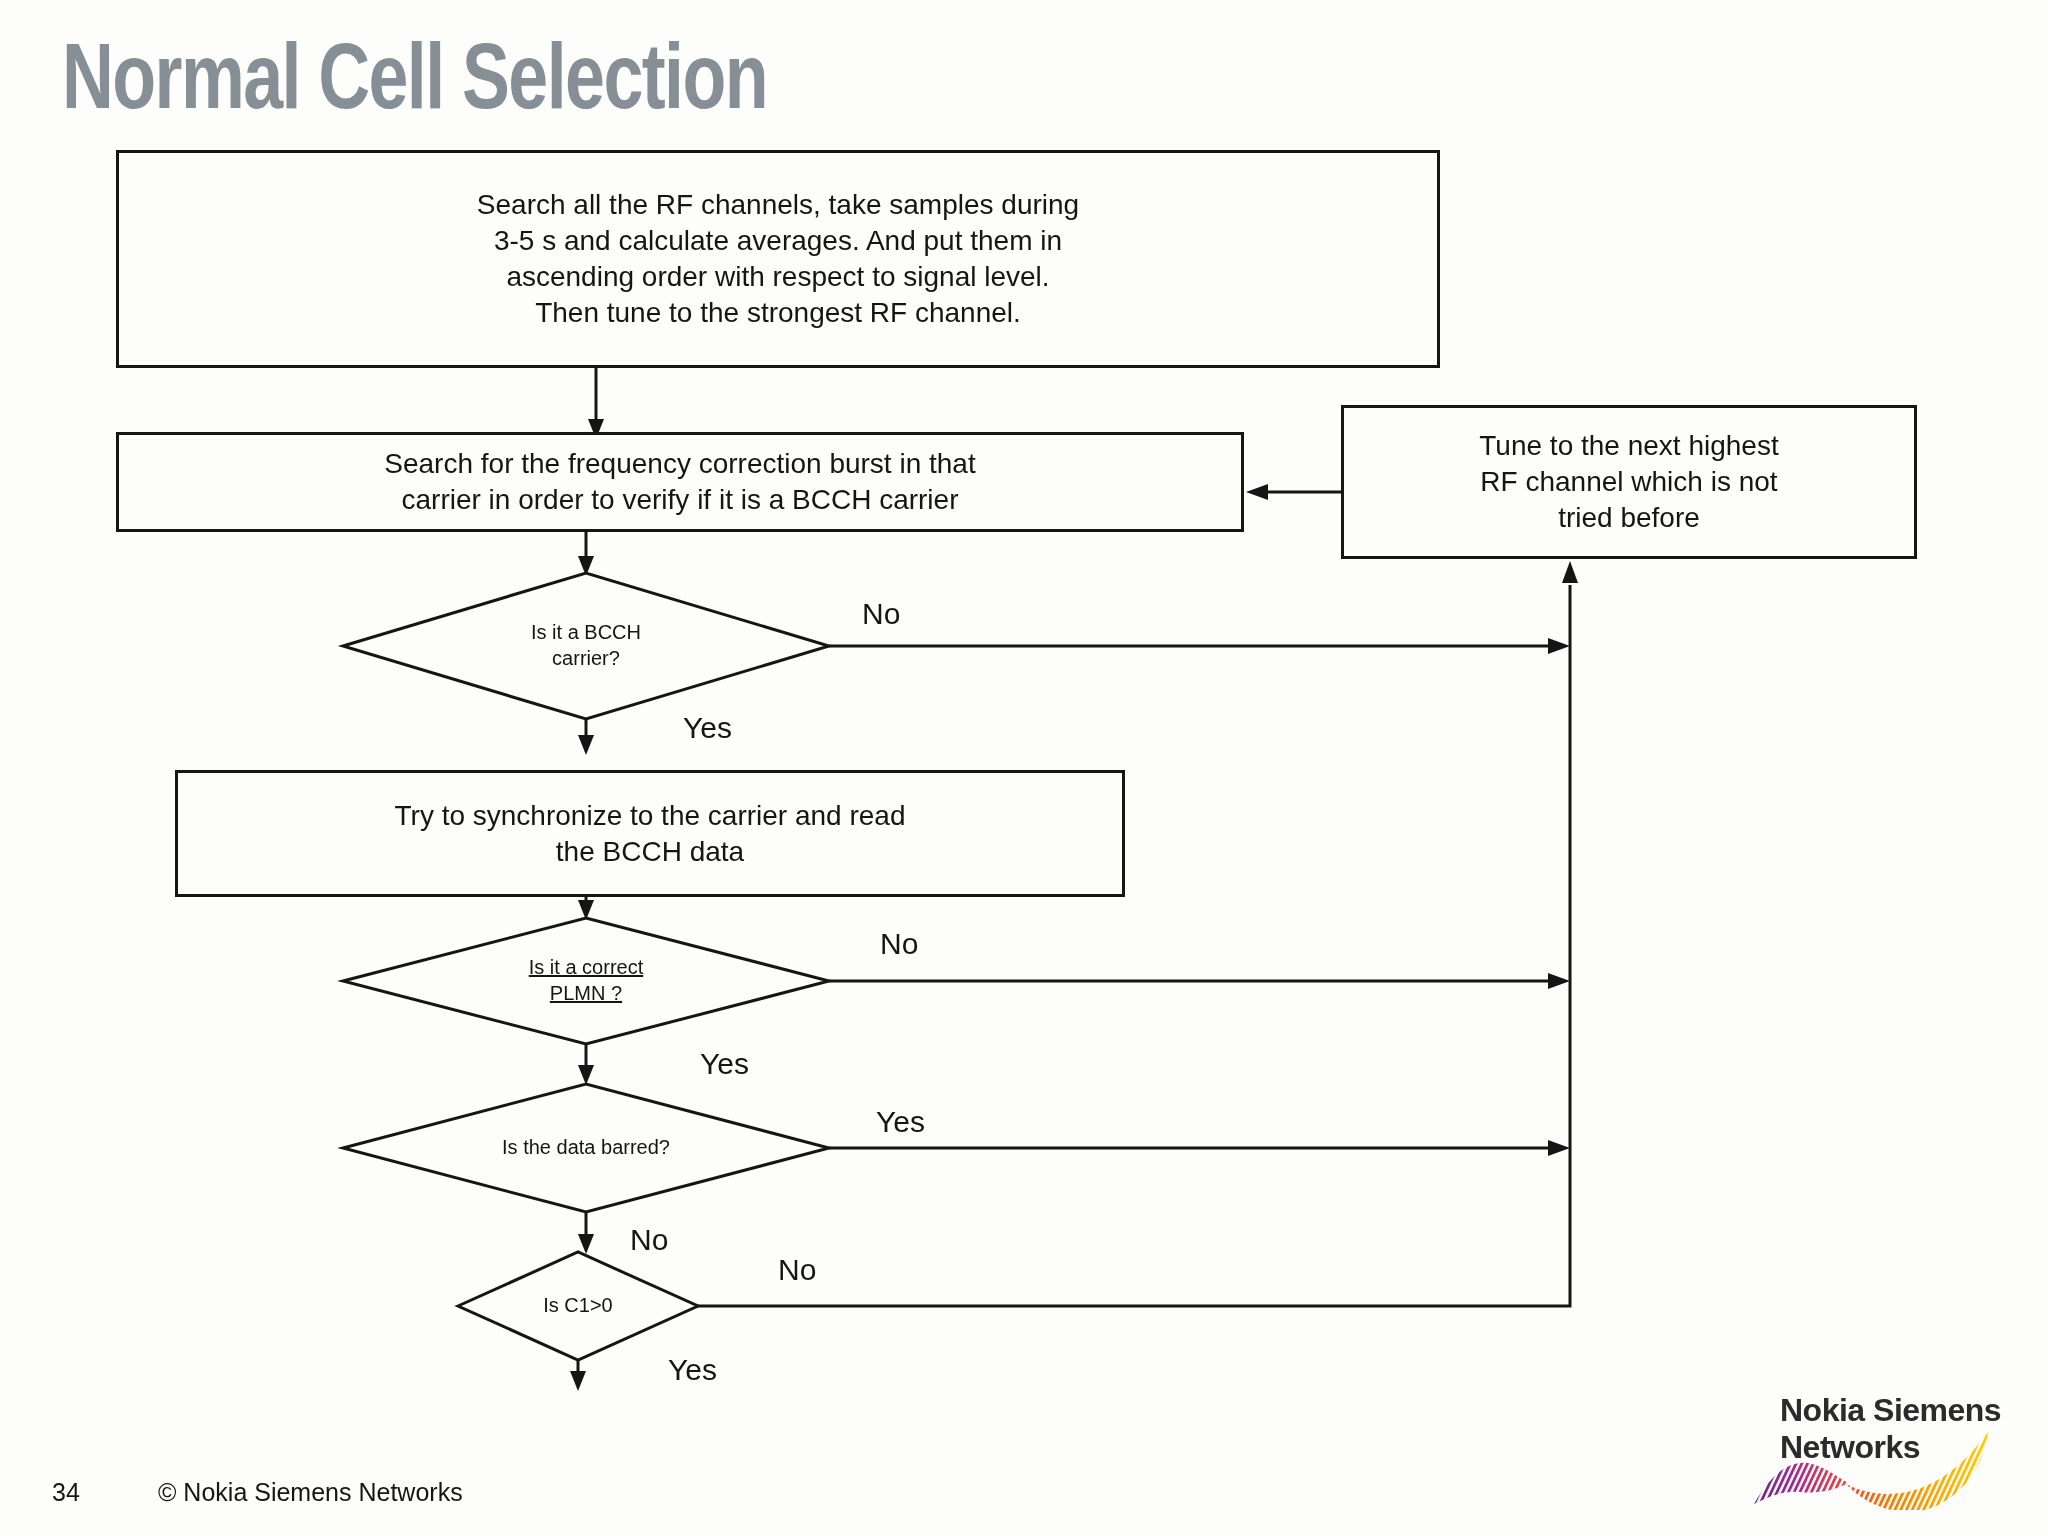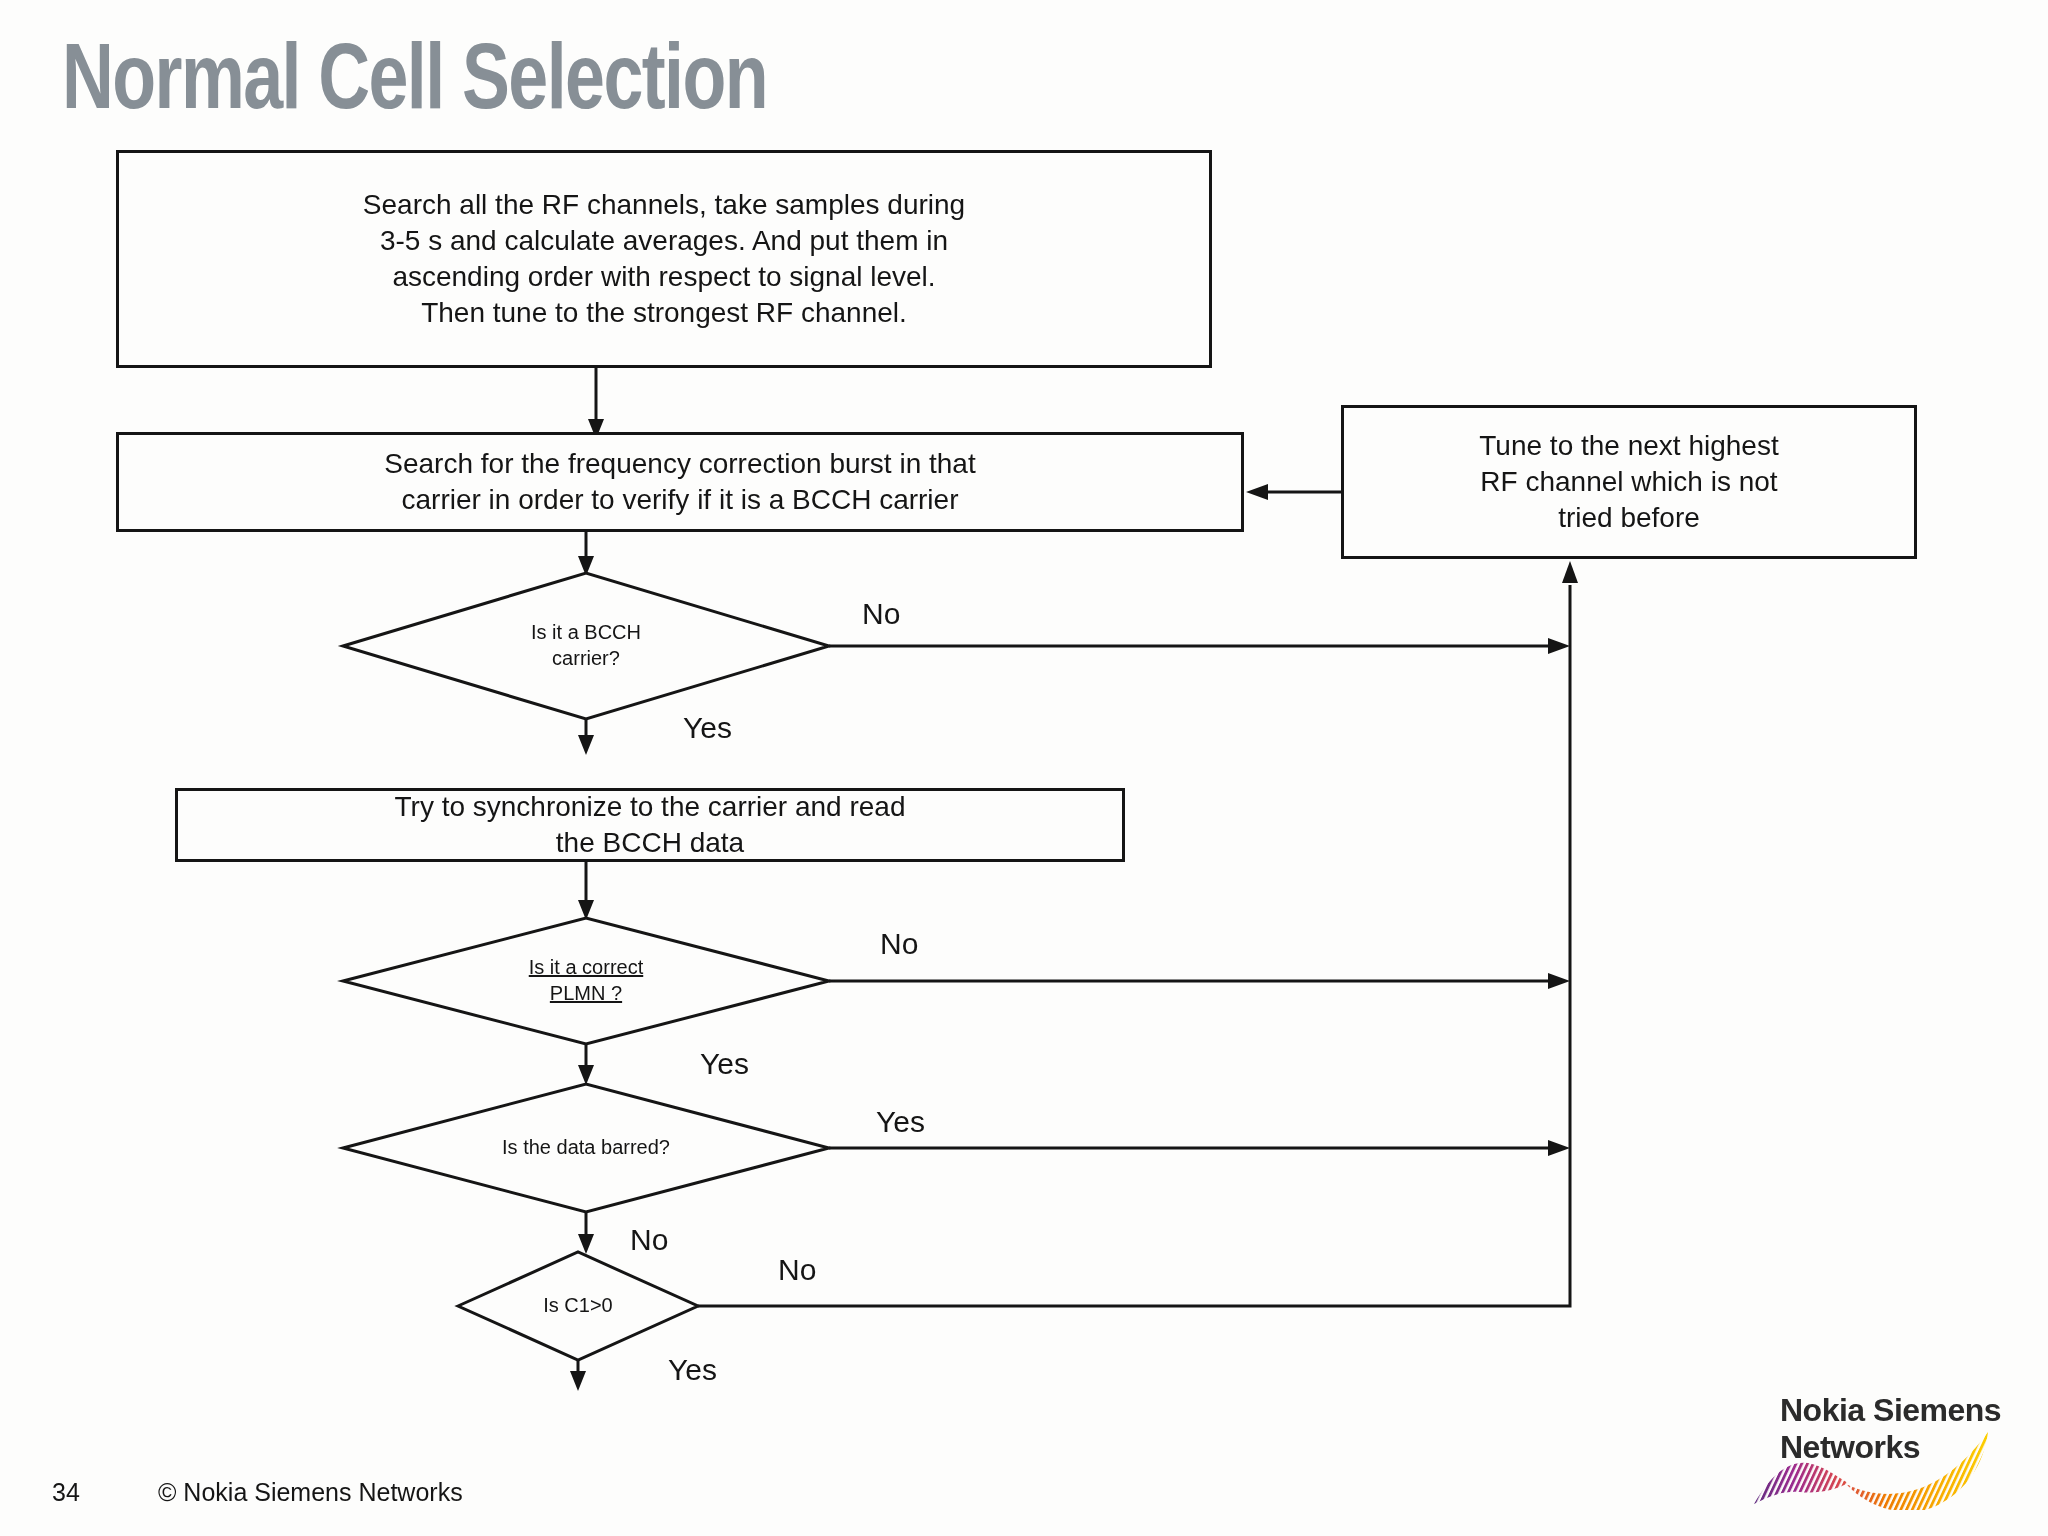--- a/index.html
+++ b/index.html
@@ -97,33 +97,33 @@
       <polygon points="1268,484 1268,500 1246,492"></polygon>
     </g>
     <g fill="#fdfdfc" stroke="#151515" stroke-width="3">
       <polygon points="343,646 586,573 829,646 586,719"></polygon>
       <polygon points="343,981 586,918 829,981 586,1044"></polygon>
       <polygon points="343,1148 586,1084 829,1148 586,1212"></polygon>
       <polygon points="458,1306 578,1252 698,1306 578,1360"></polygon>
     </g>
   </svg>
 
-  <div class="node" style="left:116px; top:150px; width:1096px; height:218px;">Search all the RF channels, take samples during
+  <div class="node" style="left:116px; top:150px; width:1324px; height:218px;">Search all the RF channels, take samples during
 3-5 s and calculate averages. And put them in
 ascending order with respect to signal level.
 Then tune to the strongest RF channel.</div>
 
   <div class="node" style="left:116px; top:432px; width:1128px; height:100px;">Search for the frequency correction burst in that
 carrier in order to verify  if it is a BCCH  carrier</div>
 
   <div class="node" style="left:1341px; top:405px; width:576px; height:154px;">Tune to the next highest
 RF channel which is not
 tried before</div>
 
-  <div class="node" style="left:175px; top:788px; width:950px; height:74px;text-align:center;">Try to synchronize to the carrier and read
+  <div class="node" style="left:175px; top:770px; width:950px; height:127px;text-align:center;">Try to synchronize to the carrier and read
 the BCCH data</div>
 
 
   <div class="dlabel" style="left:436px; top:596px; width:300px; height:100px;">Is it a BCCH
 carrier?</div>
   <div class="dlabel" style="left:436px; top:931px; width:300px; height:100px;text-decoration:underline;">Is it a correct
 PLMN ?</div>
   <div class="dlabel" style="left:411px; top:1128px; width:350px; height:40px;">Is the data  barred?</div>
   <div class="dlabel" style="left:478px; top:1286px; width:200px; height:40px;">Is C1&gt;0</div>
 

